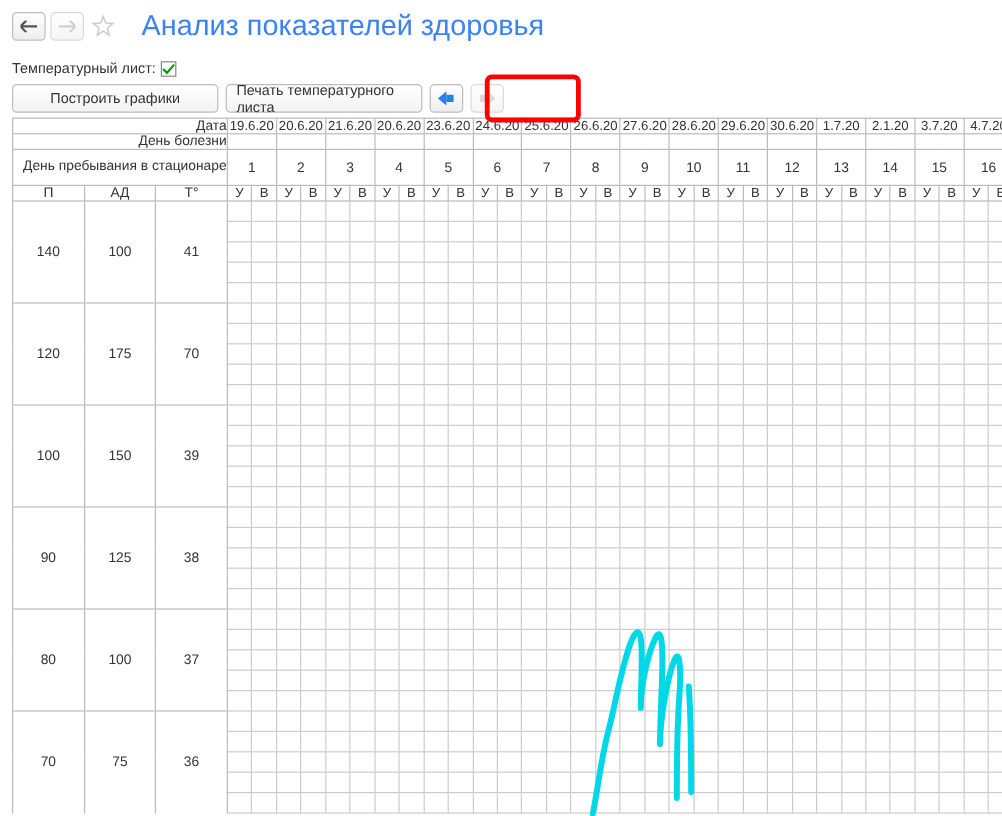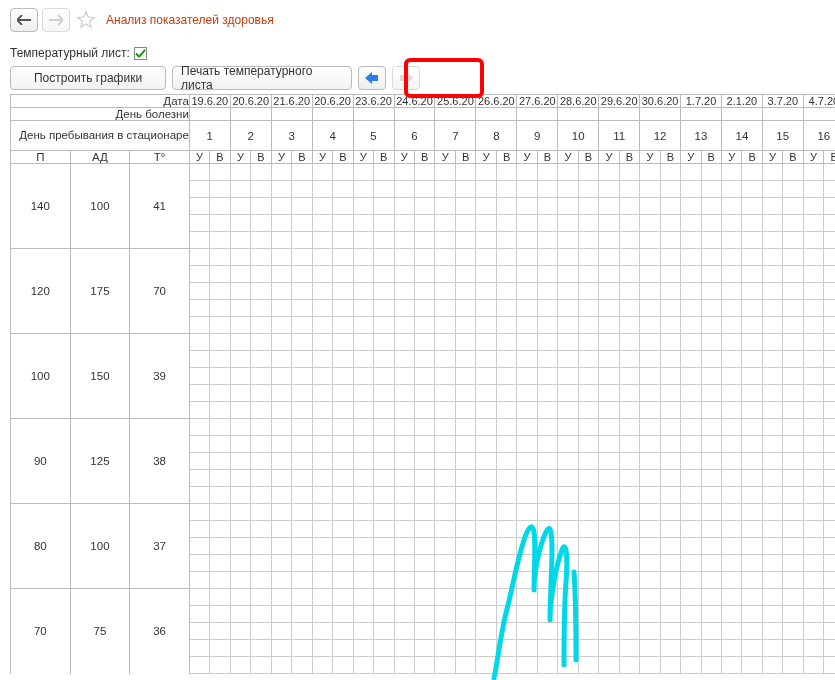--- a/index.html
+++ b/index.html
@@ -20,37 +20,37 @@
   .top-row { display: flex; align-items: center; gap: 4px; margin-bottom: 14px; }
   .nav-btn {
     width: 28px; height: 24px;
     border: 1px solid #bbb; border-radius: 4px;
     background: linear-gradient(#fff, #eee);
     display: flex; align-items: center; justify-content: center;
     cursor: pointer;
   }
   .nav-btn.disabled { opacity: 0.55; cursor: default; }
   .star-icon { width: 24px; height: 24px; display:flex;align-items:center;justify-content:center;}
-  .page-title { font-size: 12px; font-weight: normal; color: #c2410c; margin-left: 4px; }
+  .page-title { font-size: 24px; font-weight: normal; color: #3b82f6; margin-left: 16px; }
 
   .toolbar-row { display: flex; gap: 6px; margin-bottom: 6px; }
   .checkbox-label { display: flex; align-items: center; gap: 4px; font-size: 12px; }
   .checkbox { width: 13px; height: 13px; border: 1px solid #888; display:inline-flex; align-items:center; justify-content:center; background:#fff;}
   .checkbox svg { width: 11px; height: 11px; }
 
   .button-row { display: flex; align-items: center; gap: 6px; margin-bottom: 4px; position: relative; }
   .action-btn {
     height: 24px; padding: 0 20px;
     border: 1px solid #bbb; border-radius: 4px;
     background: linear-gradient(#fff, #f2f2f2);
     display: flex; align-items: center; justify-content: center;
     font-size: 12px; cursor: pointer;
   }
-  .btn-build { width: 156px; }
-  .btn-print { width: 180px; padding: 0 8px; }
+  .btn-build { width: 172px; }
+  .btn-print { width: 164px; padding: 0 8px; }
   .arrow-btn {
     width: 28px; height: 24px;
     border: 1px solid #bbb; border-radius: 4px;
     background: linear-gradient(#fff, #eee);
     display: flex; align-items: center; justify-content: center;
     cursor: pointer;
   }
   .arrow-btn.disabled { opacity: 0.55; cursor: default; }
   .red-highlight {
     position: absolute;

